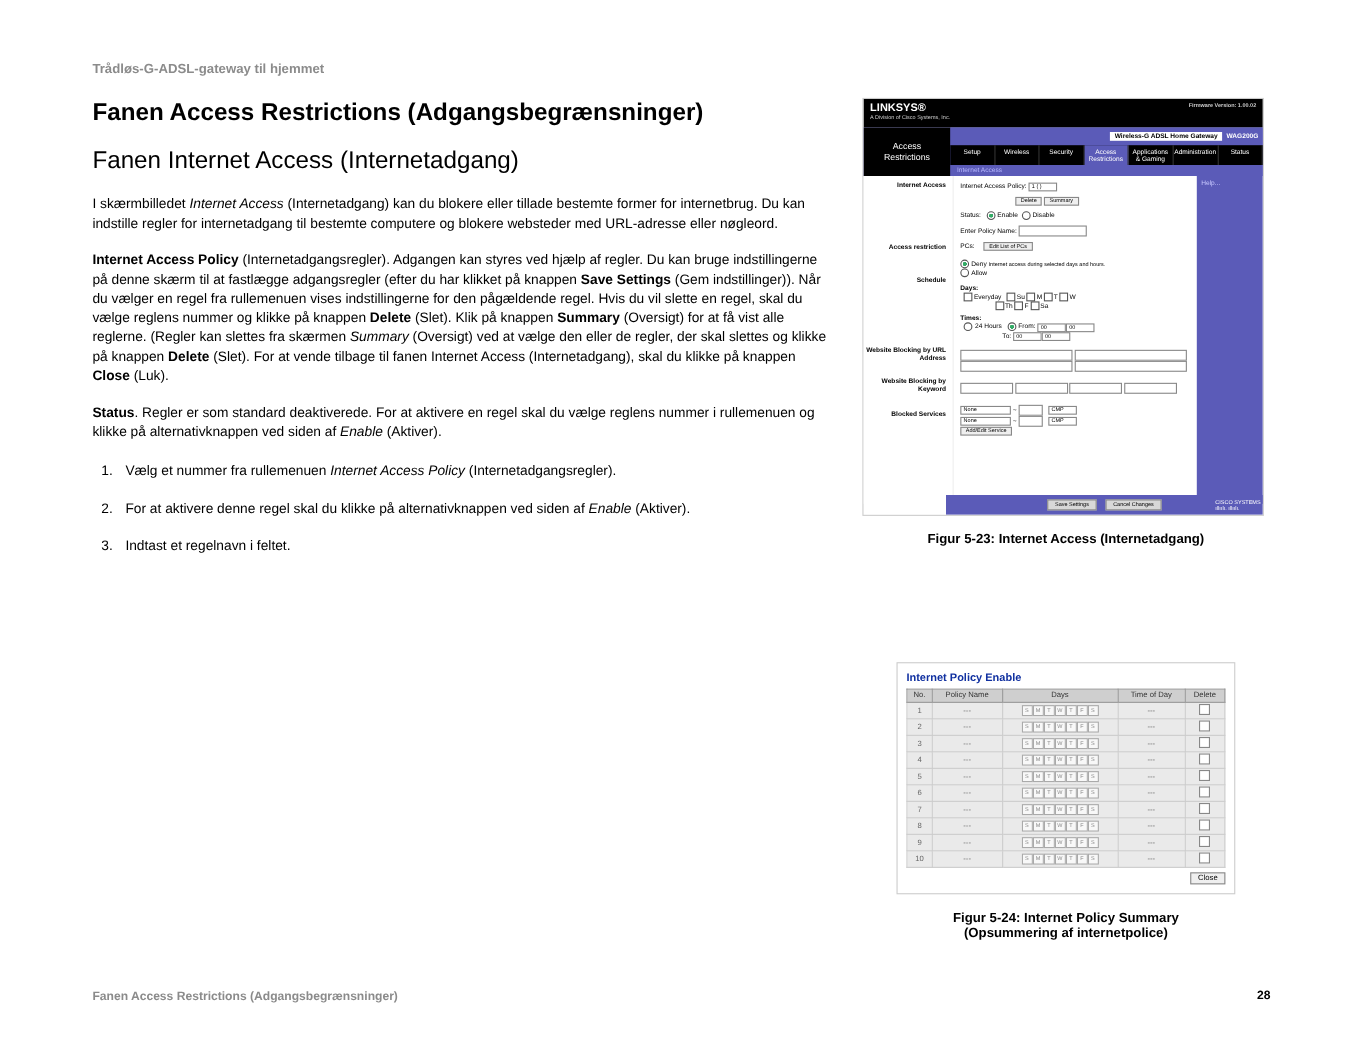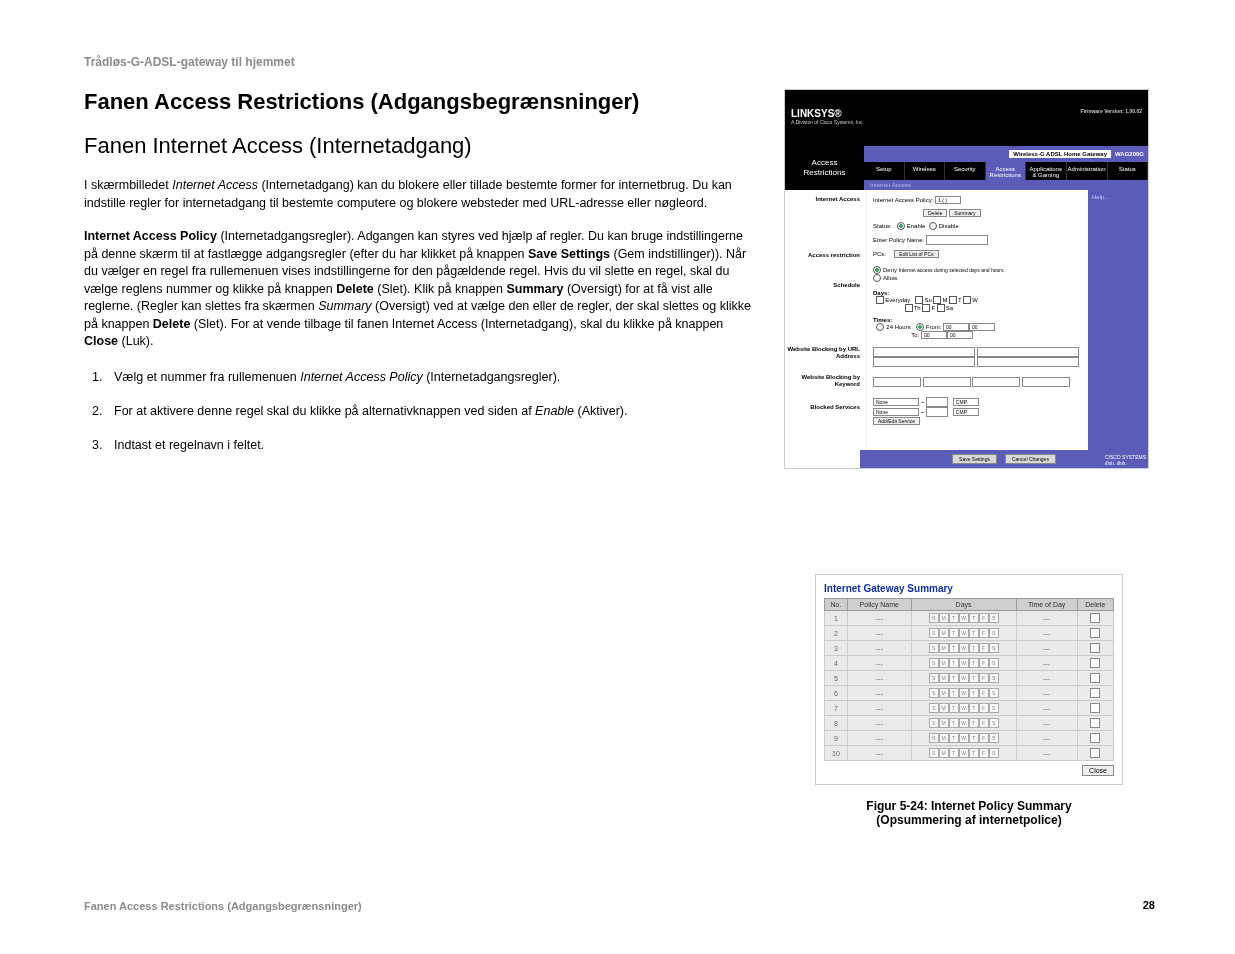--- a/index.html
+++ b/index.html
@@ -87,21 +87,21 @@
     border: 1px solid #ccc;
     font-size: 7px;
     color: #000;
     position: relative;
     overflow: hidden;
   }
   .linksys-top {
     height: 20px;
     background: #000;
     color: #fff;
-    padding: 18px 6px;
+    padding: 3px 6px;
     font-weight: bold;
     font-size: 10px;
   }
   .linksys-tiny { font-size: 5px; color:#ccc; display:block; font-weight:normal;}
   .linksys-hdr {
     display:flex;
     background: #5b5bb8;
   }
   .linksys-hdr-left {
     width: 75px;
@@ -175,20 +175,23 @@
       <h2>Fanen Internet Access (Internetadgang)</h2>
 
       <p>
         <span>I skærmbilledet </span><i>Internet Access</i><span> (Internetadgang) kan du blokere eller tillade bestemte former for internetbrug. Du kan indstille regler for internetadgang til bestemte computere og blokere websteder med URL-adresse eller nøgleord.</span>
       </p>
 
       <p>
         <b>Internet Access Policy</b><span> (Internetadgangsregler). Adgangen kan styres ved hjælp af regler. Du kan bruge indstillingerne på denne skærm til at fastlægge adgangsregler (efter du har klikket på knappen </span><b>Save Settings</b><span> (Gem indstillinger)). Når du vælger en regel fra rullemenuen vises indstillingerne for den pågældende regel. Hvis du vil slette en regel, skal du vælge reglens nummer og klikke på knappen </span><b>Delete</b><span> (Slet). Klik på knappen </span><b>Summary</b><span> (Oversigt) for at få vist alle reglerne. (Regler kan slettes fra skærmen </span><i>Summary</i><span> (Oversigt) ved at vælge den eller de regler, der skal slettes og klikke på knappen </span><b>Delete</b><span> (Slet). For at vende tilbage til fanen Internet Access (Internetadgang), skal du klikke på knappen </span><b>Close</b><span> (Luk).</span>
       </p>
 
+      <p>
+        <b>Status</b><span>. Regler er som standard deaktiverede. For at aktivere en regel skal du vælge reglens nummer i rullemenuen og klikke på alternativknappen ved siden af </span><i>Enable</i><span> (Aktiver).</span>
+      </p>
 
 
       <ol>
         <li><span>Vælg et nummer fra rullemenuen </span><i>Internet Access Policy</i><span> (Internetadgangsregler).</span></li>
         <li><span>For at aktivere denne regel skal du klikke på alternativknappen ved siden af </span><i>Enable</i><span> (Aktiver).</span></li>
         <li>Indtast et regelnavn i feltet.</li>
       </ol>
     </div>
 
     <div class="right">
@@ -292,23 +295,24 @@
           <div class="help-area">
               <div class="help-link">Help...</div>
             </div>
         </div>
         <div class="bottom-bar">
           <span class="mini-btn">Save Settings</span>
           <span class="mini-btn">Cancel Changes</span>
         </div>
         <div class="cisco">CISCO SYSTEMS<br>ıllıılı.&nbsp;ıllıılı.</div>
       </div>
+      <div class="figure-caption">Figur 5-23: Internet Access (Internetadgang)</div>
 
       <div class="shot2">
-        <div class="shot2-title">Internet Gateway Summary</div>
+        <div class="shot2-title">Internet Policy Enable</div>
         <table class="sum-table">
           <thead>
               <tr>
             <th>No.</th>
             <th>Policy Name</th>
             <th>Days</th>
             <th>Time of Day</th>
             <th>Delete</th>
           </tr>
             </thead>

